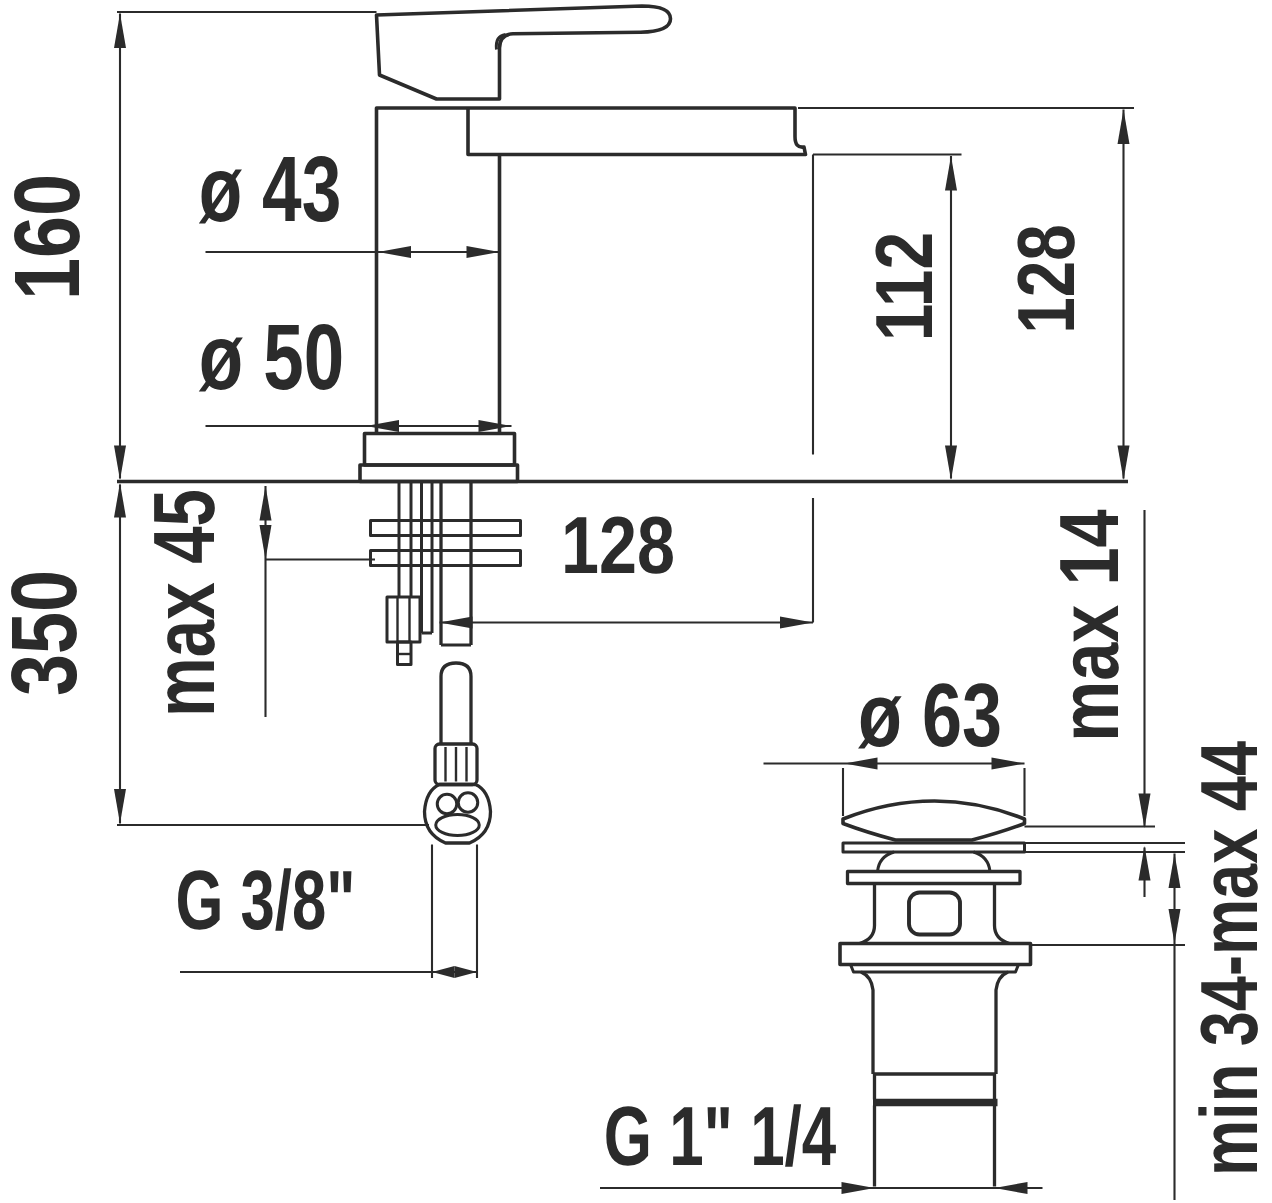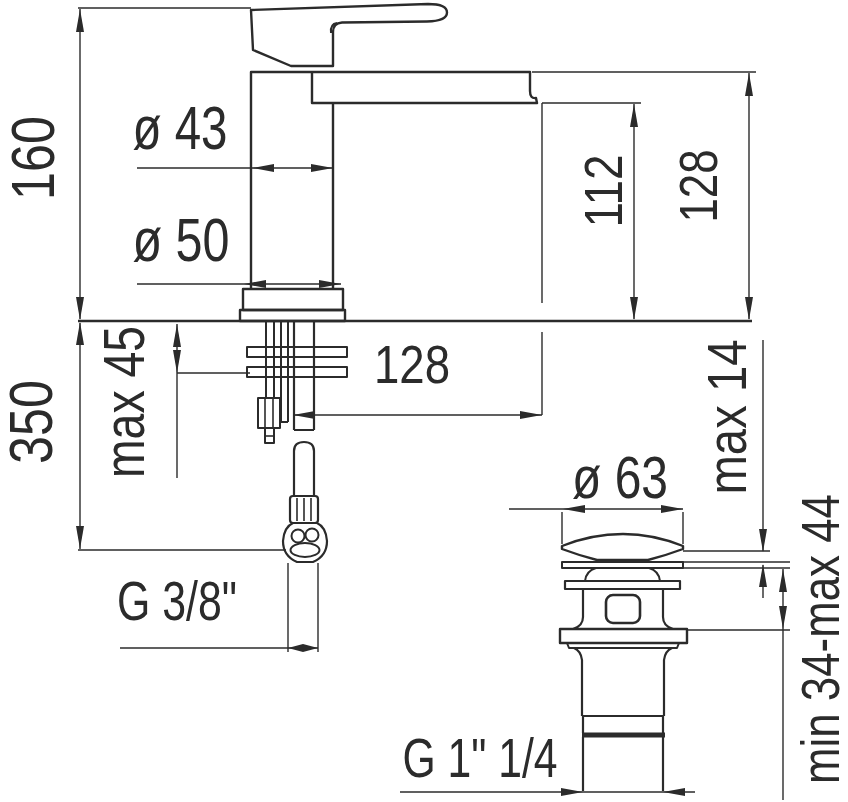--- a/index.html
+++ b/index.html
@@ -1,16 +1,16 @@
 <!DOCTYPE html>
 <html><head>
 <meta charset="utf-8">
 <style>
   html,body{margin:0;padding:0;background:#ffffff;}
-  .page{width:848px;height:802px;background:#ffffff;overflow:hidden;}
+  .page{width:848px;height:802px;background:#ffffff;overflow:hidden;font-weight:bold;}
   svg{display:block;}
   .ln{stroke:#2b2b2b;fill:none;stroke-linejoin:round;}
   .w24{stroke-width:2.4;}
   .w22{stroke-width:2.2;}
   .w20{stroke-width:2;}
   .w16{stroke-width:1.6;}
   .dim{stroke:#2b2b2b;fill:none;stroke-width:1.4;}
   .thick{stroke:#2b2b2b;stroke-width:5;}
   .ar{fill:#2b2b2b;stroke:none;}
   .t{fill:#2b2b2b;font-family:"Liberation Sans",sans-serif;}

